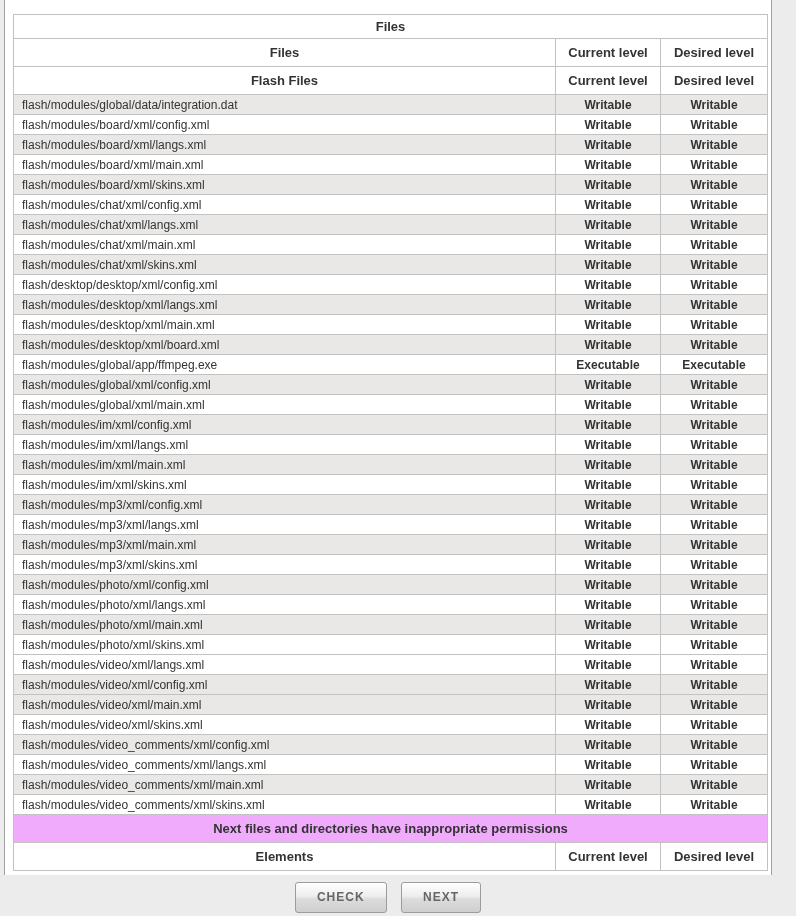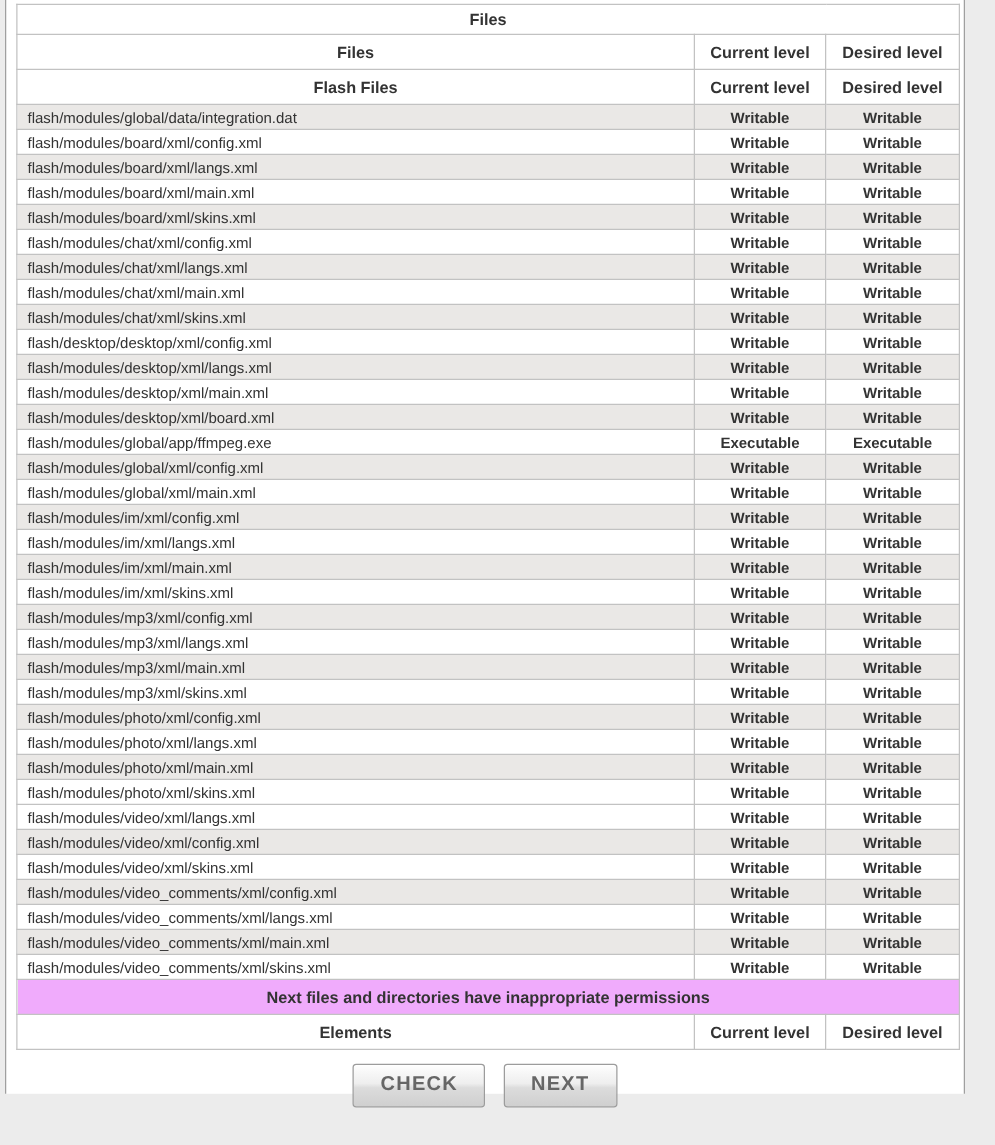--- a/index.html
+++ b/index.html
@@ -7,21 +7,21 @@
     width:796px;height:916px;position:relative;overflow:hidden;
     background:#ececec;
     font-family:"Liberation Sans","DejaVu Sans",sans-serif;
     -webkit-font-smoothing:antialiased;
   }
   .panel{
     position:absolute;top:0;left:4px;width:768px;height:875px;
     background:#ffffff;
     border-left:1px solid #9f9f9f;border-right:1px solid #9f9f9f;
     box-sizing:border-box;
-    padding-top:3px;
+    padding-top:14px;
   }
   table.files{
     border-collapse:collapse;
     margin-left:8px;
     width:754px;
     table-layout:fixed;
   }
   table.files td{
     border:1px solid #c2c2c2;
     color:#333333;
@@ -55,21 +55,21 @@
   .btn{
     display:inline-block;
     margin:0 5px;
     padding:7px 21px 8px 21px;
     border:1px solid #9c9c9c;
     border-radius:3px;
     background:linear-gradient(to bottom,#fefefe 0%,#eeeeee 45%,#dcdcdc 55%,#cfcfcf 100%);
     box-shadow:inset 0 1px 0 #ffffff;
     color:#666666;
     font-family:"Liberation Sans","DejaVu Sans",sans-serif;
-    font-size:16px;font-weight:bold;letter-spacing:1px;
+    font-size:12px;font-weight:bold;letter-spacing:1px;
     cursor:pointer;
   }
 </style>
 </head>
 <body>
 
 <div class="panel">
   <table class="files">
     <colgroup>
       <col class="c-file">
@@ -235,20 +235,25 @@
         <tr class="data-row">
           <td class="path-cell">flash/modules/video/xml/langs.xml</td>
           <td class="level-cell level-current">Writable</td>
           <td class="level-cell level-desired">Writable</td>
         </tr>
         <tr class="data-row alt">
           <td class="path-cell">flash/modules/video/xml/config.xml</td>
           <td class="level-cell level-current">Writable</td>
           <td class="level-cell level-desired">Writable</td>
         </tr>
+        <tr class="data-row alt">
+          <td class="path-cell">flash/modules/video/xml/main.xml</td>
+          <td class="level-cell level-current">Writable</td>
+          <td class="level-cell level-desired">Writable</td>
+        </tr>
         <tr class="data-row">
           <td class="path-cell">flash/modules/video/xml/skins.xml</td>
           <td class="level-cell level-current">Writable</td>
           <td class="level-cell level-desired">Writable</td>
         </tr>
         <tr class="data-row alt">
           <td class="path-cell">flash/modules/video_comments/xml/config.xml</td>
           <td class="level-cell level-current">Writable</td>
           <td class="level-cell level-desired">Writable</td>
         </tr>

